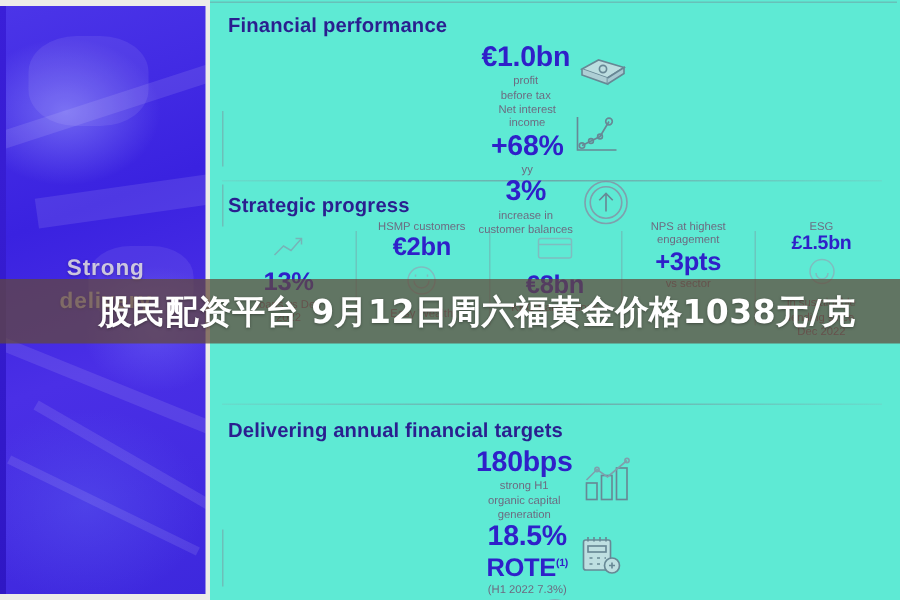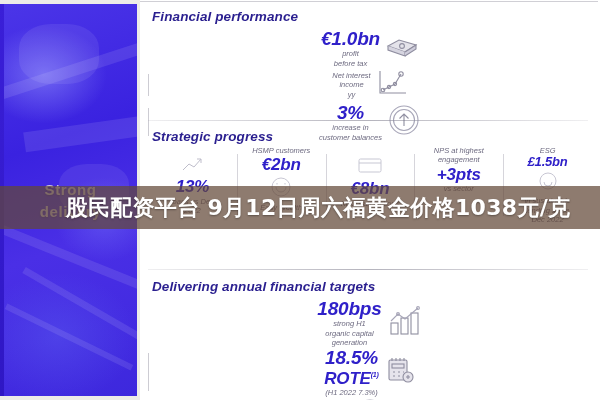--- a/index.html
+++ b/index.html
@@ -23,31 +23,31 @@
   .photo-panel .streak{position:absolute;background:rgba(255,255,255,.10);}
   .s1{left:-10px;top:60px;width:160px;height:12px;transform:rotate(-18deg);}
   .s2{left:-20px;top:250px;width:180px;height:9px;transform:rotate(22deg);}
   .s3{left:10px;top:300px;width:150px;height:7px;transform:rotate(30deg);}
   .s4{left:20px;top:120px;width:120px;height:20px;transform:rotate(-8deg);background:rgba(255,255,255,.07);}
   .s5{left:-5px;top:330px;width:140px;height:6px;transform:rotate(26deg);}
   .photo-panel .blob{position:absolute;border-radius:40%;background:rgba(255,255,255,.08);}
   .b1{left:15px;top:20px;width:80px;height:60px;}
   .b2{left:55px;top:160px;width:70px;height:50px;border-radius:50%;}
   .panel-caption{
-    position:absolute;left:0;right:0;top:175px;text-align:center;
+    position:absolute;left:0;right:0;top:164px;text-align:center;
     color:rgba(235,233,228,.82);font-weight:bold;line-height:1.45;
     font-size:15px;letter-spacing:.6px;text-shadow:0 1px 2px rgba(0,0,0,.25);
   }
   .panel-accent{
     position:absolute;left:0px;top:4px;width:5px;height:392px;
     background:linear-gradient(180deg,#3a1fd8,#2f17c4);
   }
 
   
-  .content{position:absolute;left:140px;top:0;width:460px;height:400px;background:#ffffff;font-style:italic;}
+  .content{position:absolute;left:140px;top:0;width:460px;height:400px;background:#5eead4;}
   .section{position:absolute;left:0;width:460px;}
   .sec-fin{top:2px;height:115px;}
   .sec-str{top:122px;height:184px;}
   .sec-tgt{top:272px;height:126px;}
 
   .sec-title{
     font-weight:bold;color:#2a1f8f;letter-spacing:.1px;
     font-size:13.5px;padding-left:12px;padding-top:7px;
   }
   .divider{
@@ -142,20 +142,21 @@
                 <circle cx="17" cy="13" r="2.4"></circle>
               </g>
             </svg>
           </span>
         </div>
 
         <div class="metric">
           <div class="m-text">
             <div class="m-lead">Net interest</div>
             <div class="m-lead">income</div>
+            <div class="m-big">+68%</div>
             <div class="m-sub">yy</div>
           </div>
           <span class="icon">
             <svg width="32" height="30" viewBox="0 0 32 30">
               <g fill="none" stroke="#6a6880" stroke-width="1.1">
                 <path d="M4 3 L4 25 L30 25"></path>
                 <path d="M7 22 L13 19 L19 16 L25 6"></path>
                 <circle cx="7" cy="22" r="1.8"></circle>
                   <circle cx="13" cy="19" r="1.6"></circle>
                 <circle cx="19" cy="16" r="1.6"></circle>

